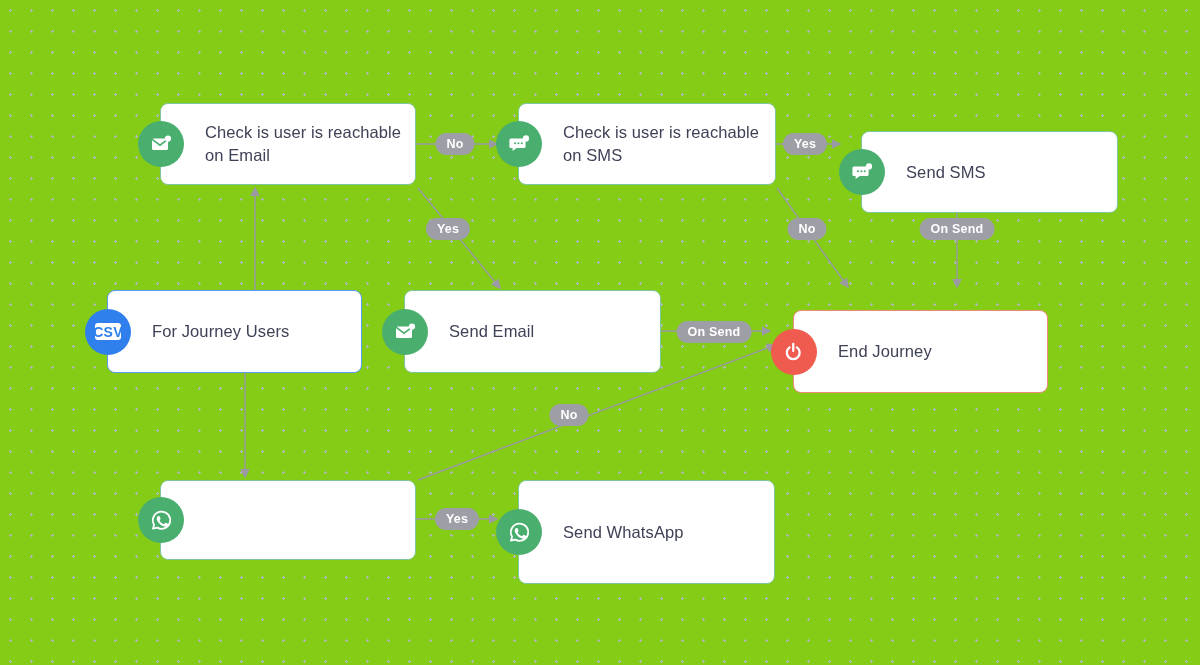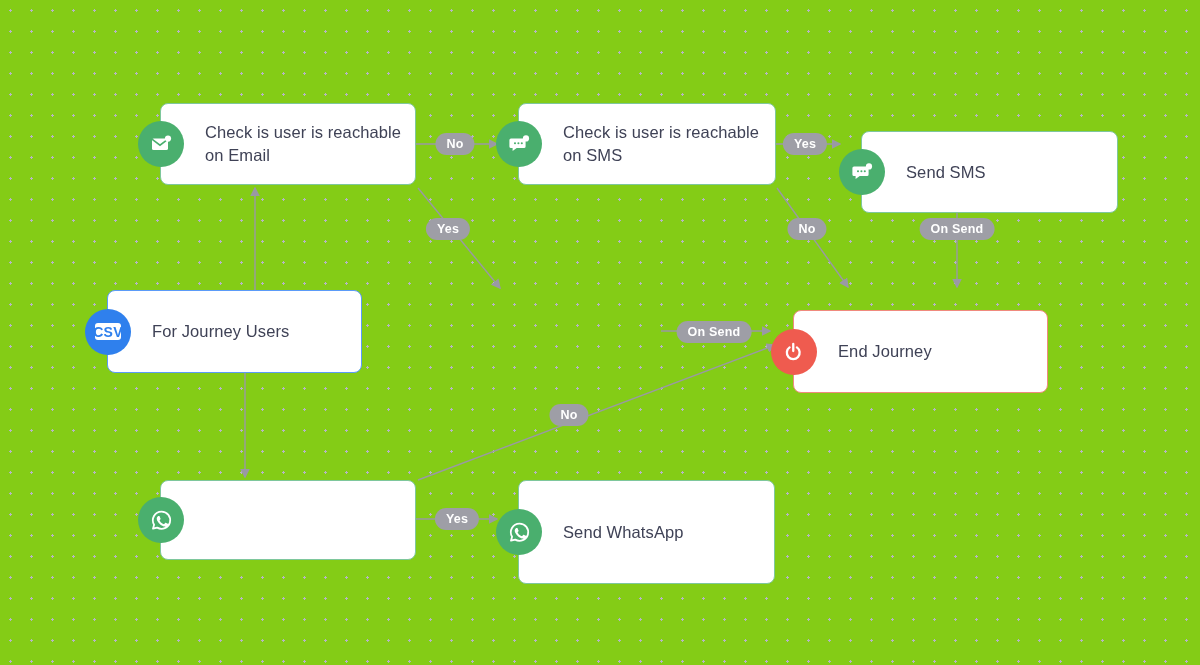--- a/index.html
+++ b/index.html
@@ -156,20 +156,30 @@
     <div class="label">Send SMS</div>
   </div>
 
   <div class="node blue" style="left:107px;top:290px;width:255px;height:83px;padding-left:44px;">
     <div class="badge blue">
       <div class="csvchip">CSV</div>
     </div>
     <div class="label">For Journey Users</div>
   </div>
 
+  <div class="node" style="left:404px;top:290px;width:257px;height:83px;padding-left:44px;">
+    <div class="badge">
+      <svg width="24" height="24" viewBox="0 0 24 24">
+        <rect x="3" y="6.5" width="16" height="11.5" rx="1.6" fill="#ffffff"></rect>
+        <path d="M3.6 7.6 L11 13.2 L18.4 7.6" stroke="#4aaf6e" stroke-width="1.6" fill="none" stroke-linecap="round"></path>
+        <circle cx="19" cy="6.6" r="3.1" fill="#ffffff"></circle>
+      </svg>
+    </div>
+    <div class="label">Send Email</div>
+  </div>
 
   <div class="node red" style="left:793px;top:290px;width:255px;height:83px;padding-left:44px;margin-top:20px;">
     <div class="badge red">
       <svg width="24" height="24" viewBox="0 0 24 24">
         <path d="M7.6 7.4 a6.4 6.4 0 1 0 7.3 0" stroke="#ffffff" stroke-width="2.3" fill="none" stroke-linecap="round"></path>
         <line x1="11.25" y1="3.9" x2="11.25" y2="11" stroke="#ffffff" stroke-width="2.3" stroke-linecap="round"></line>
       </svg>
     </div>
     <div class="label">End Journey</div>
   </div>

